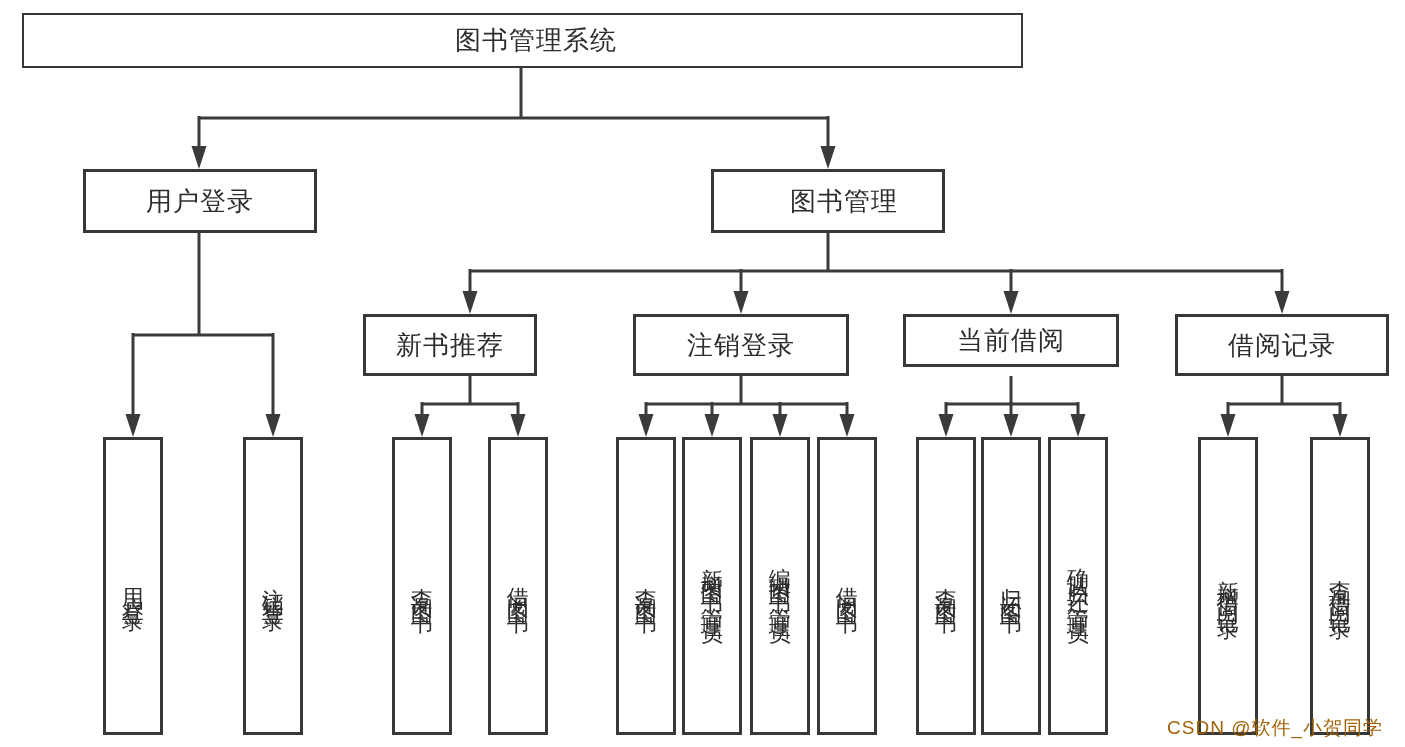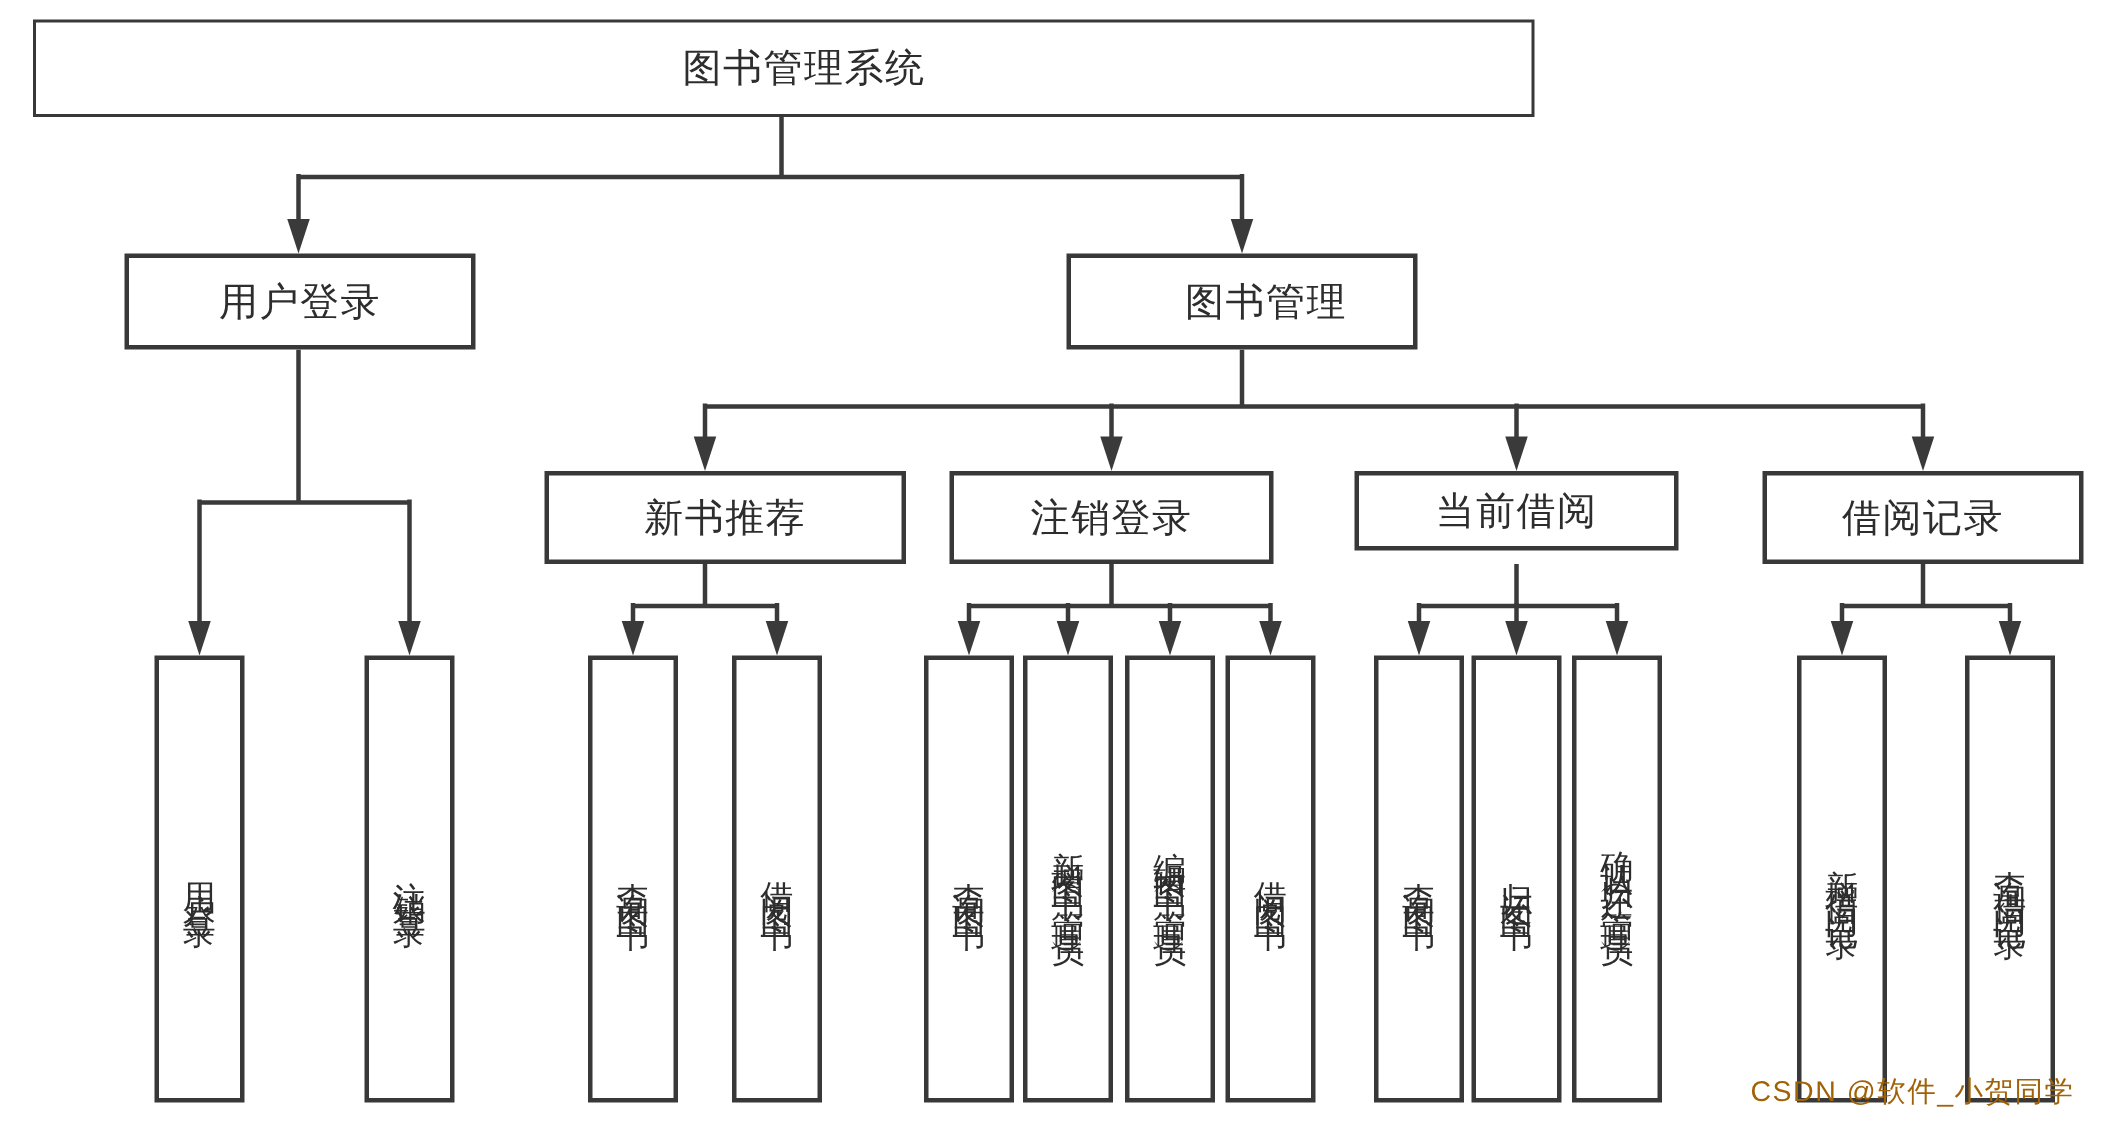--- a/index.html
+++ b/index.html
@@ -109,32 +109,32 @@
     <polygon points="1070.5,414 1085.5,414 1078,437"></polygon>
 
     <line x1="1282" y1="376" x2="1282" y2="404"></line>
     <line x1="1228" y1="404" x2="1340" y2="404"></line>
     <line x1="1228" y1="402" x2="1228" y2="416"></line>
     <polygon points="1220.5,414 1235.5,414 1228,437"></polygon>
     <line x1="1340" y1="402" x2="1340" y2="416"></line>
     <polygon points="1332.5,414 1347.5,414 1340,437"></polygon>
   </svg>
 
-  <div class="box root-box" style="left:22px; top:13px; width:1001px; height:65px;padding-left:27px;">
+  <div class="box root-box" style="left:22px; top:13px; width:1001px; height:55px;padding-left:27px;">
     <span class="h-label">图书管理系统</span>
   </div>
 
   <div class="box" style="left:83px; top:169px; width:234px; height:64px;">
     <span class="h-label">用户登录</span>
   </div>
   <div class="box" style="left:711px; top:169px; width:234px; height:64px;padding-left:32px;">
     <span class="h-label">图书管理</span>
   </div>
 
-  <div class="box" style="left:363px; top:314px; width:241px; height:62px;">
+  <div class="box" style="left:363px; top:314px; width:174px; height:62px;">
     <span class="h-label">新书推荐</span>
   </div>
   <div class="box" style="left:633px; top:314px; width:216px; height:62px;">
     <span class="h-label">注销登录</span>
   </div>
   <div class="box" style="left:903px; top:314px; width:216px; height:53px;">
     <span class="h-label">当前借阅</span>
   </div>
   <div class="box" style="left:1175px; top:314px; width:214px; height:62px;">
     <span class="h-label">借阅记录</span>

